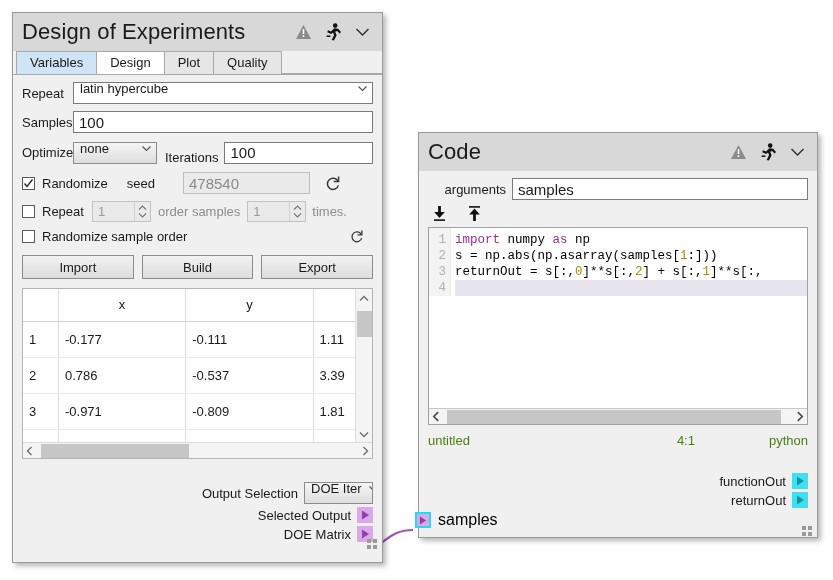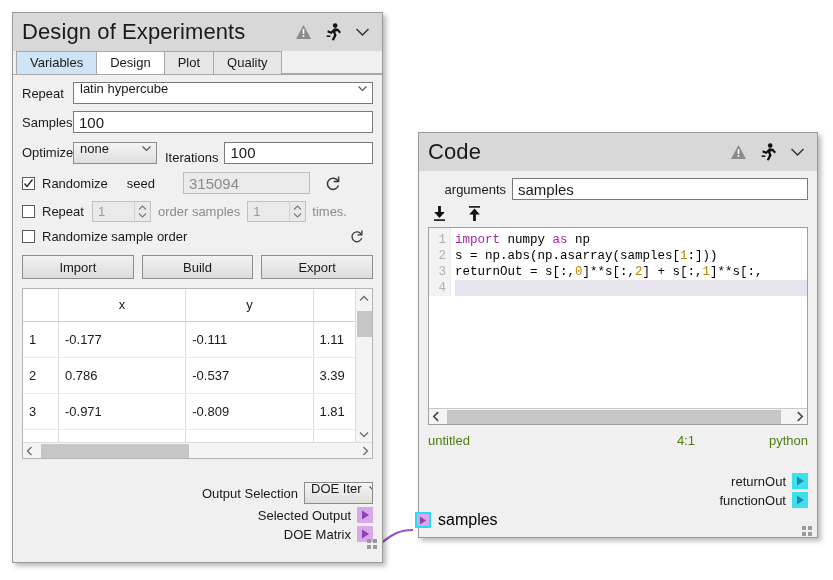--- a/index.html
+++ b/index.html
@@ -226,21 +226,21 @@
 
       <div class="row">
         <span class="cbox">
           <svg width="11" height="11" viewBox="0 0 11 11">
             <path d="M1.5 5.5 L4 8.5 L9.5 1.5" stroke="#222" stroke-width="1.3" fill="none"></path>
           </svg>
         </span>
         <span class="lbl">Randomize</span>
         <span class="lbl" style="margin-left:19px;">seed</span>
         <div class="field disabled" style="width:127px; margin-left:28px;">
-          <span>315094</span>
+          <span>478540</span>
         </div>
         <span class="ic" style="margin-left:14px;">
           <svg width="17" height="17" viewBox="0 0 17 17">
             <path d="M14 6.2 A5.6 5.6 0 1 0 14.4 10.4" stroke="#3a3a3a" stroke-width="1.5" fill="none"></path>
             <path d="M14.6 1.6 L14.6 6.6 L9.7 6.6" stroke="#3a3a3a" stroke-width="1.5" fill="none"></path>
           </svg>
         </span>
       </div>
 
       <div class="row">
@@ -490,29 +490,29 @@
         <span>untitled</span>
         <span style="flex:1"></span>
         <span>4:1</span>
         <span style="width:74px"></span>
         <span>python</span>
       </div>
     </div>
 
     <div style="position:absolute; left:0; right:0; bottom:0; padding:0 9px 8px 9px;">
       <div class="portrow">
-        <span class="plabel">returnOut</span>
+        <span class="plabel">functionOut</span>
         <span class="port out-cyan">
           <svg width="9" height="10" viewBox="0 0 9 10">
               <path d="M1 0.5 L8 5 L1 9.5 Z" fill="#1b8fa8"></path>
             </svg>
         </span>
       </div>
       <div class="portrow">
-        <span class="plabel">functionOut</span>
+        <span class="plabel">returnOut</span>
         <span class="port out-cyan">
           <svg width="9" height="10" viewBox="0 0 9 10">
               <path d="M1 0.5 L8 5 L1 9.5 Z" fill="#1b8fa8"></path>
             </svg>
         </span>
       </div>
       <div style="display:flex; align-items:center; gap:7px; margin-top:1px;">
         <span class="port in-purple" style="margin-left:-13px;">
           <svg width="8" height="9" viewBox="0 0 9 10">
               <path d="M1 0.5 L8 5 L1 9.5 Z" fill="#8e3fb0"></path>

